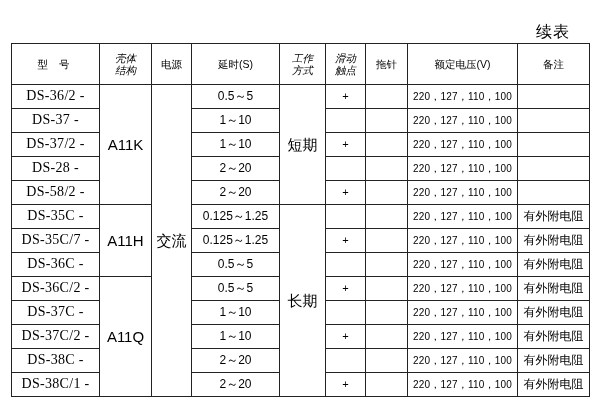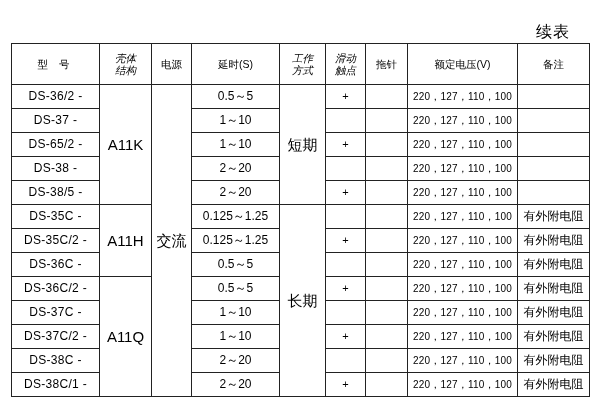--- a/index.html
+++ b/index.html
@@ -62,22 +62,23 @@
   .col-slide   { width: 40px; }
   .col-drag    { width: 42px; }
   .col-volt    { width: 110px; }
   .col-remark  { width: 72px; }
 
   .hdr-two-line span {
     display: block;
     font-style: italic;
   }
   .model-cell {
-    font-size: 12px;
+    font-size: 14px;
     letter-spacing: 0.3px;
+    font-family: Liberation Serif, serif;
   }
   .hdr-model {
     letter-spacing: 4px;
   }
   .volt-cell {
     font-size: 10px;
     letter-spacing: 0.2px;
   }
   .vert {
     font-size: 15px;
@@ -151,59 +152,59 @@
         <tr>
           <td class="model-cell">DS-37  -</td>
           <td class="delay-cell">1～10</td>
           <td class="mark"></td>
           <td class="mark"></td>
           <td class="volt-cell">220，127，110，100</td>
           <td class="remark-cell"></td>
         </tr>
 
         <tr>
-          <td class="model-cell">DS-65/2  -</td>
-          <td class="delay-cell">1～10</td>
-          <td class="mark">+</td>
-          <td class="mark"></td>
-          <td class="volt-cell">220，127，110，100</td>
-          <td class="remark-cell"></td>
-        </tr>
-
-        <tr>
-          <td class="model-cell">DS-38  -</td>
-          <td class="delay-cell">2～20</td>
-          <td class="mark"></td>
-          <td class="mark"></td>
-          <td class="volt-cell">220，127，110，100</td>
-          <td class="remark-cell"></td>
-        </tr>
-
-        <tr>
-          <td class="model-cell">DS-38/5  -</td>
+          <td class="model-cell">DS-37/2  -</td>
+          <td class="delay-cell">1～10</td>
+          <td class="mark">+</td>
+          <td class="mark"></td>
+          <td class="volt-cell">220，127，110，100</td>
+          <td class="remark-cell"></td>
+        </tr>
+
+        <tr>
+          <td class="model-cell">DS-28  -</td>
+          <td class="delay-cell">2～20</td>
+          <td class="mark"></td>
+          <td class="mark"></td>
+          <td class="volt-cell">220，127，110，100</td>
+          <td class="remark-cell"></td>
+        </tr>
+
+        <tr>
+          <td class="model-cell">DS-58/2  -</td>
           <td class="delay-cell">2～20</td>
           <td class="mark">+</td>
           <td class="mark"></td>
           <td class="volt-cell">220，127，110，100</td>
           <td class="remark-cell"></td>
         </tr>
 
         <tr>
           <td class="model-cell">DS-35C  -</td>
           <td class="vert" rowspan="3">A11H</td>
           <td class="delay-cell">0.125～1.25</td>
           <td class="vert" rowspan="8">长期</td>
           <td class="mark"></td>
           <td class="mark"></td>
           <td class="volt-cell">220，127，110，100</td>
           <td class="remark-cell">有外附电阻</td>
         </tr>
 
         <tr>
-          <td class="model-cell">DS-35C/2  -</td>
+          <td class="model-cell">DS-35C/7  -</td>
           <td class="delay-cell">0.125～1.25</td>
           <td class="mark">+</td>
           <td class="mark"></td>
           <td class="volt-cell">220，127，110，100</td>
           <td class="remark-cell">有外附电阻</td>
         </tr>
 
         <tr>
           <td class="model-cell">DS-36C  -</td>
           <td class="delay-cell">0.5～5</td>

